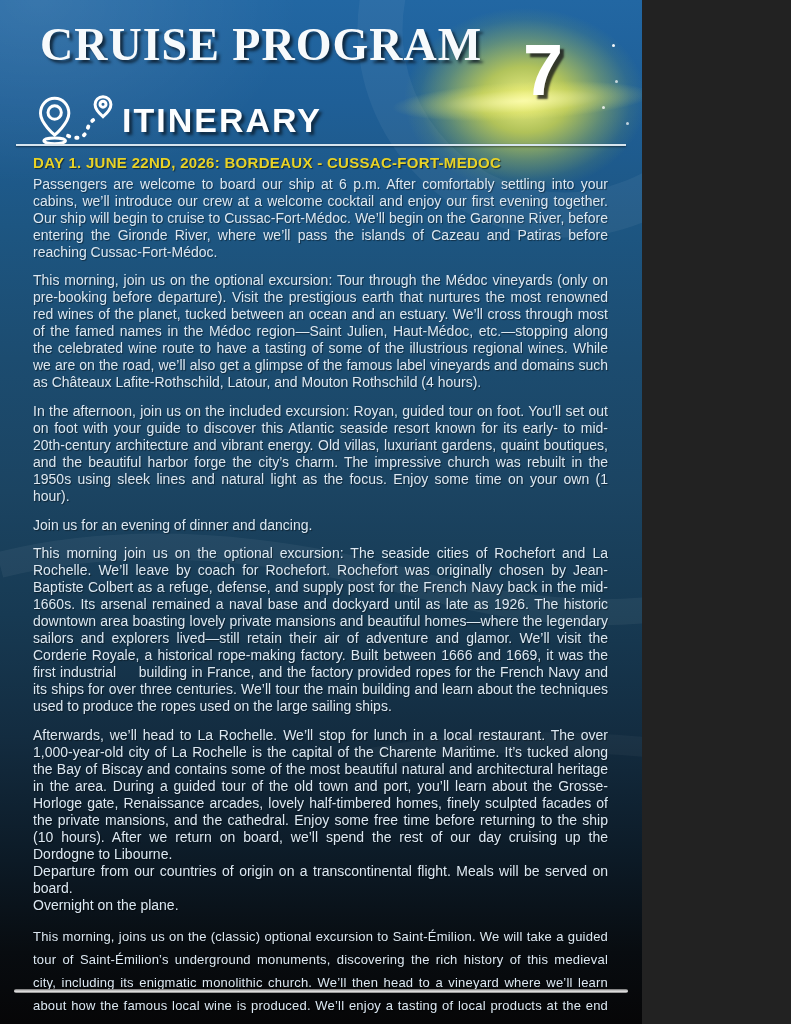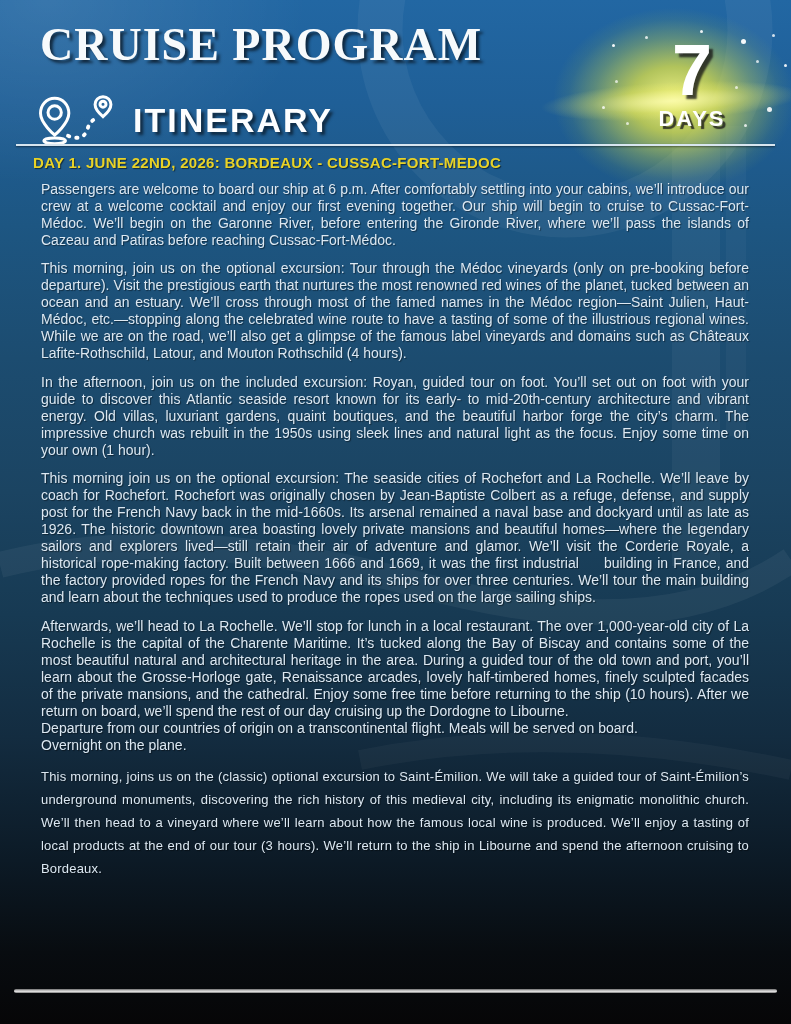--- a/index.html
+++ b/index.html
@@ -1,18 +1,18 @@
 <!DOCTYPE html>
 <html><head>
 <meta charset="utf-8">
 <style>
   html,body{margin:0;padding:0;background:#222;}
   .page{
     position:relative;
-    width:791px;height:1024px;
+    width:642px;height:1024px;
     overflow:hidden;
     font-family:"Liberation Sans",sans-serif;
     background:
       radial-gradient(ellipse 420px 300px at 6% 0%, rgba(255,255,255,0.10), transparent 62%),
       linear-gradient(180deg,
         #2267a3 0%, #1f5f97 10%, #1d5682 22%, #1c4c70 35%, #1b4462 48%,
         #173a53 60%, #132c40 72%, #0c1a26 84%, #080c10 93%, #060607 100%);
   }
   .bg-decor{position:absolute;inset:0;z-index:0;pointer-events:none;}
   
@@ -38,39 +38,39 @@
       756px 38px 0 0 rgba(255,255,255,0.75), 735px 64px 0 0 rgba(255,255,255,0.7),
       615px 58px 0 0 rgba(255,255,255,0.7), 602px 84px 0 0 rgba(255,255,255,0.8),
       768px 86px 0 1px rgba(255,255,255,0.9), 744px 102px 0 0 rgba(255,255,255,0.8),
       626px 100px 0 0 rgba(255,255,255,0.7), 680px 30px 0 0 rgba(255,255,255,0.65);
   }
   .title{
     margin:22px 0 0 40px;line-height:1;position:relative;z-index:3;
     font-family:"Liberation Serif",serif;font-weight:700;font-size:46px;letter-spacing:1px;
     color:#f7fafc;text-shadow:3px 3px 3px rgba(8,20,32,0.75);
   }
-  .subtitle-row{display:flex;align-items:center;gap:13px;margin:7px 0 0 36px;position:relative;z-index:3;}
+  .subtitle-row{display:flex;align-items:center;gap:2px;margin:7px 0 0 36px;position:relative;z-index:3;}
   .subtitle{
     font-size:34px;font-weight:700;letter-spacing:2px;line-height:1;
     color:#fdfeff;text-shadow:3px 3px 3px rgba(8,20,32,0.7);
   }
   .badge{position:absolute;top:14px;right:24px;width:150px;text-align:center;z-index:3;}
   .badge-number{font-size:72px;line-height:0.95;font-weight:700;color:#fff;text-shadow:4px 4px 2px rgba(25,25,25,0.8);}
   .badge-label{font-size:22px;font-weight:700;letter-spacing:2px;color:#fff;margin-top:2px;text-shadow:3px 3px 1px rgba(25,25,25,0.8);}
   .header-divider{position:absolute;left:16px;right:16px;bottom:0;height:2px;background:#d7e5ef;z-index:4;box-shadow:0 1px 2px rgba(0,0,0,0.45);}
   
   main{position:relative;z-index:2;padding:7px 34px 0 33px;}
   .day + .day{margin-top:11px;}
   .day-heading{
     margin:0 0 3px 0;text-align:justify;line-height:20px;
     font-size:15px;font-weight:700;letter-spacing:0.3px;
     color:#e8d227;text-shadow:1px 1px 1px rgba(0,0,0,0.55);
   }
   .day-para{
-    margin:8px;text-align:justify;white-space:pre-line;
+    margin:0;text-align:justify;white-space:pre-line;
     font-size:14px;line-height:17px;color:#dce8f2;
     text-shadow:1px 1px 1px rgba(0,0,0,0.45);
   }
   .day-para + .day-para{margin-top:12px;}
   #days-container .day:nth-child(4) .day-para{font-size:13px;line-height:23px;letter-spacing:0.2px;}
   .bottom-divider{
     position:absolute;left:14px;right:14px;top:989px;height:4px;border-radius:2px;z-index:3;
     background:linear-gradient(180deg,#6a6a6a 0%,#cfcfcf 45%,#efefef 55%,#7a7a7a 100%);
   }
 </style>
@@ -103,36 +103,36 @@
           <path d="M80 2 C74.5 2 70.5 6.3 70.5 11.5 C70.5 18 80 26 80 26 C80 26 89.5 18 89.5 11.5 C89.5 6.3 85.5 2 80 2 Z"></path>
           <circle cx="80" cy="11" r="3.6"></circle>
           <path d="M38 49 Q 56 56 61 42 Q 64 31 72 28" stroke-dasharray="1.5 8.5" stroke-width="4.6"></path>
         </g>
       </svg>
       <h2 class="subtitle">ITINERARY</h2>
     </div>
 
     <div class="badge">
       <div class="badge-number">7</div>
-      <div class="badge-label">DAYS</div>
     </div>
 
     <div class="header-divider"></div>
   </header>
 
   <main>
     <div id="days-container">
     <section class="day">
       <h3 class="day-heading">DAY 1. JUNE 22ND, 2026: BORDEAUX - CUSSAC-FORT-MEDOC</h3>
     <p class="day-para">Passengers are welcome to board our ship at 6 p.m. After comfortably settling into your cabins, we’ll introduce our crew at a welcome cocktail and enjoy our first evening together. Our ship will begin to cruise to Cussac-Fort-Médoc. We’ll begin on the Garonne River, before entering the Gironde River, where we’ll pass the islands of Cazeau and Patiras before reaching Cussac-Fort-Médoc.</p>
         </section>
 
     <section class="day">
     <p class="day-para">This morning, join us on the optional excursion: Tour through the Médoc vineyards (only on pre-booking before departure). Visit the prestigious earth that nurtures the most renowned red wines of the planet, tucked between an ocean and an estuary. We’ll cross through most of the famed names in the Médoc region—Saint Julien, Haut-Médoc, etc.—stopping along the celebrated wine route to have a tasting of some of the illustrious regional wines. While we are on the road, we’ll also get a glimpse of the famous label vineyards and domains such as Châteaux Lafite-Rothschild, Latour, and Mouton Rothschild (4 hours).</p>
           <p class="day-para">In the afternoon, join us on the included excursion: Royan, guided tour on foot. You’ll set out on foot with your guide to discover this Atlantic seaside resort known for its early- to mid-20th-century architecture and vibrant energy. Old villas, luxuriant gardens, quaint boutiques, and the beautiful harbor forge the city’s charm. The impressive church was rebuilt in the 1950s using sleek lines and natural light as the focus. Enjoy some time on your own (1 hour).</p>
+          <p class="day-para">Join us for an evening of dinner and dancing.</p>
         </section>
 
     <section class="day">
     <p class="day-para">This morning join us on the optional excursion: The seaside cities of Rochefort and La Rochelle. We’ll leave by coach for Rochefort. Rochefort was originally chosen by Jean-Baptiste Colbert as a refuge, defense, and supply post for the French Navy back in the mid-1660s. Its arsenal remained a naval base and dockyard until as late as 1926. The historic downtown area boasting lovely private mansions and beautiful homes—where the legendary sailors and explorers lived—still retain their air of adventure and glamor. We’ll visit the Corderie Royale, a historical rope-making factory. Built between 1666 and 1669, it was the first industrial&nbsp;&nbsp;&nbsp;&nbsp;&nbsp;building in France, and the factory provided ropes for the French Navy and its ships for over three centuries. We’ll tour the main building and learn about the techniques used to produce the ropes used on the large sailing ships.</p>
           <p class="day-para">Afterwards, we’ll head to La Rochelle. We’ll stop for lunch in a local restaurant. The over 1,000-year-old city of La Rochelle is the capital of the Charente Maritime. It’s tucked along the Bay of Biscay and contains some of the most beautiful natural and architectural heritage in the area. During a guided tour of the old town and port, you’ll learn about the Grosse-Horloge gate, Renaissance arcades, lovely half-timbered homes, finely sculpted facades of the private mansions, and the cathedral. Enjoy some free time before returning to the ship (10 hours). After we return on board, we’ll spend the rest of our day cruising up the Dordogne to Libourne.
 Departure from our countries of origin on a transcontinental flight. Meals will be served on board.
 Overnight on the plane.</p>
         </section>
 
     <section class="day">

